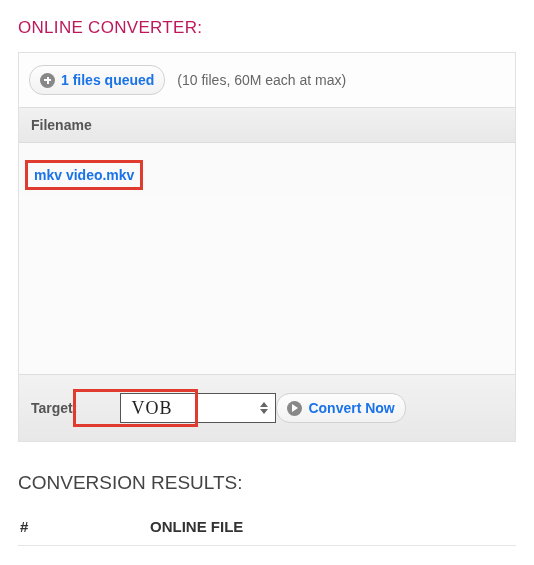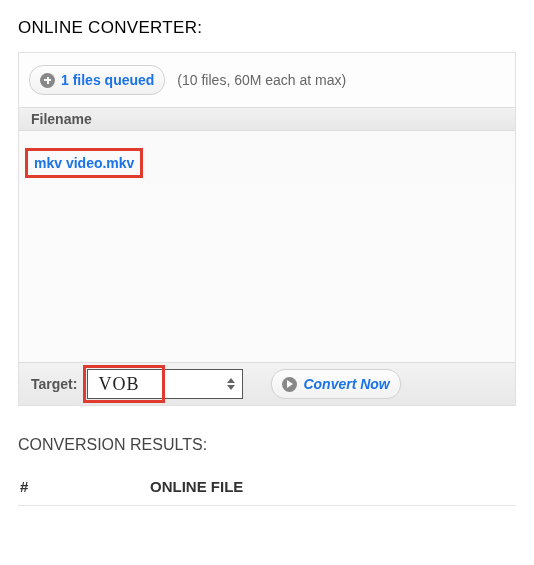--- a/index.html
+++ b/index.html
@@ -11,21 +11,21 @@
     overflow: hidden;
     color: #333;
   }
   .page {
     padding: 18px 18px 0 18px;
     position: relative;
   }
   .section-title {
     font-size: 17px;
     font-weight: 400;
-    color: #000000;
+    color: #be185d;
     margin-bottom: 14px;
     letter-spacing: 0.3px;
   }
   .panel {
     border: 1px solid #e1e1e1;
     background: #fdfdfd;
     margin-bottom: 30px;
   }
   .panel-top {
     padding: 12px 10px;
@@ -73,21 +73,21 @@
     border-top:4px solid transparent;
     border-bottom:4px solid transparent;
   }
   .hint {
     color:#666; font-size:14px;
   }
   .table-head {
     background: linear-gradient(#f1f1f1,#e8e8e8);
     border-top:1px solid #ddd;
     border-bottom:1px solid #ddd;
-    padding: 3px 12px;
+    padding: 9px 12px;
     font-size: 14px;
     color:#555;
     font-weight: bold;
   }
   .row {
     padding: 17px 6px 6px 6px;
     font-size: 14px;
     background:#fafafa;
   }
   .row-file {
@@ -102,37 +102,37 @@
     padding:2px 3px;
     line-height:1;
   }
   .file-area {
     height: 178px;
     background:#fbfbfb;
   }
   .panel-bottom {
     border-top:1px solid #ddd;
     background: linear-gradient(#f2f2f2,#e8e8e8);
-    padding: 6px 12px;
+    padding: 18px 12px;
     display:flex;
     align-items:center;
-    gap:10px;
   }
   .label {
     font-size:14px; color:#555; font-weight:bold;
   }
   .select-wrap {
     position:relative;
     border:1px solid #555;
     background:#fff;
     height:30px;
     width:156px;
     display:flex;
     align-items:center;
     padding:0 24px 0 10px;
+    margin-left:43px;
   }
   .select-wrap .val {
     font-family: Georgia, serif;
     font-size:18px;
     color:#222;
     letter-spacing:1px;
   }
   .select-wrap .spinner {
     position:absolute; right:4px; top:3px; bottom:3px; width:14px;
     display:flex; flex-direction:column; align-items:center; justify-content:center;
@@ -148,21 +148,21 @@
   .select-wrap .spinner::after { border-top:5px solid #666; }
   .select-highlight {
     position:absolute;
     left:-4px; top:-4px; right:78px; bottom:-4px;
     border:3px solid #e03b2f;
     pointer-events:none;
   }
   .select-outer { position:relative; display:inline-block; }
 
   .results-title {
-    font-size:16px; color:#444; margin-bottom:16px;
+    font-size:19px; color:#444; margin-bottom:16px;
   }
   .results-head {
     display:flex;
     border-bottom:1px solid #e6e6e6;
     padding: 8px 2px 10px 2px;
     font-size:15px;
     font-weight:bold;
     color:#333;
   }
   .col-num { width:130px; }
@@ -199,21 +199,21 @@
       <span class="label">Target:</span>
 
       <span class="select-outer">
         <span class="select-wrap">
           <span class="val">VOB</span>
           <span class="spinner"></span>
         </span>
         <span class="select-highlight"></span>
       </span>
 
-      <button class="btn" style="margin-left:18px;font-style:italic;">
+      <button class="btn" style="">
         <span class="go-icon"></span>
         <span>Convert Now</span>
       </button>
     </div>
 
   </div>
 
   <div class="results-title">CONVERSION RESULTS:</div>
 
   <div class="results-head">

